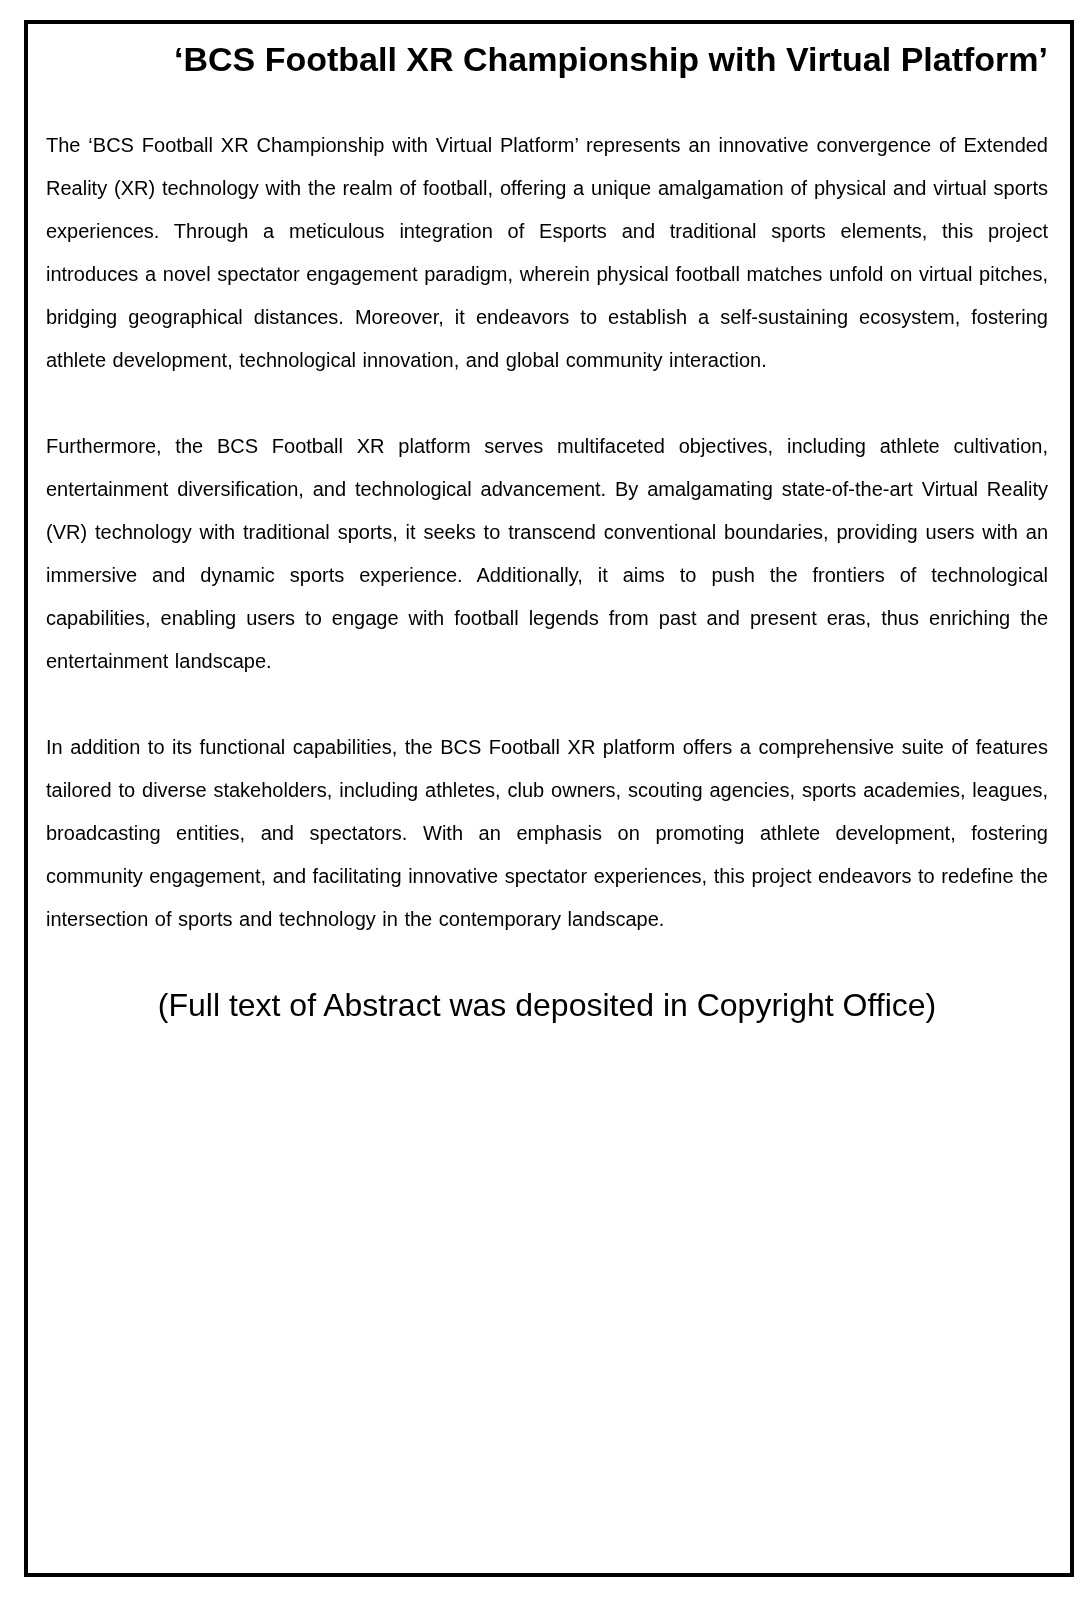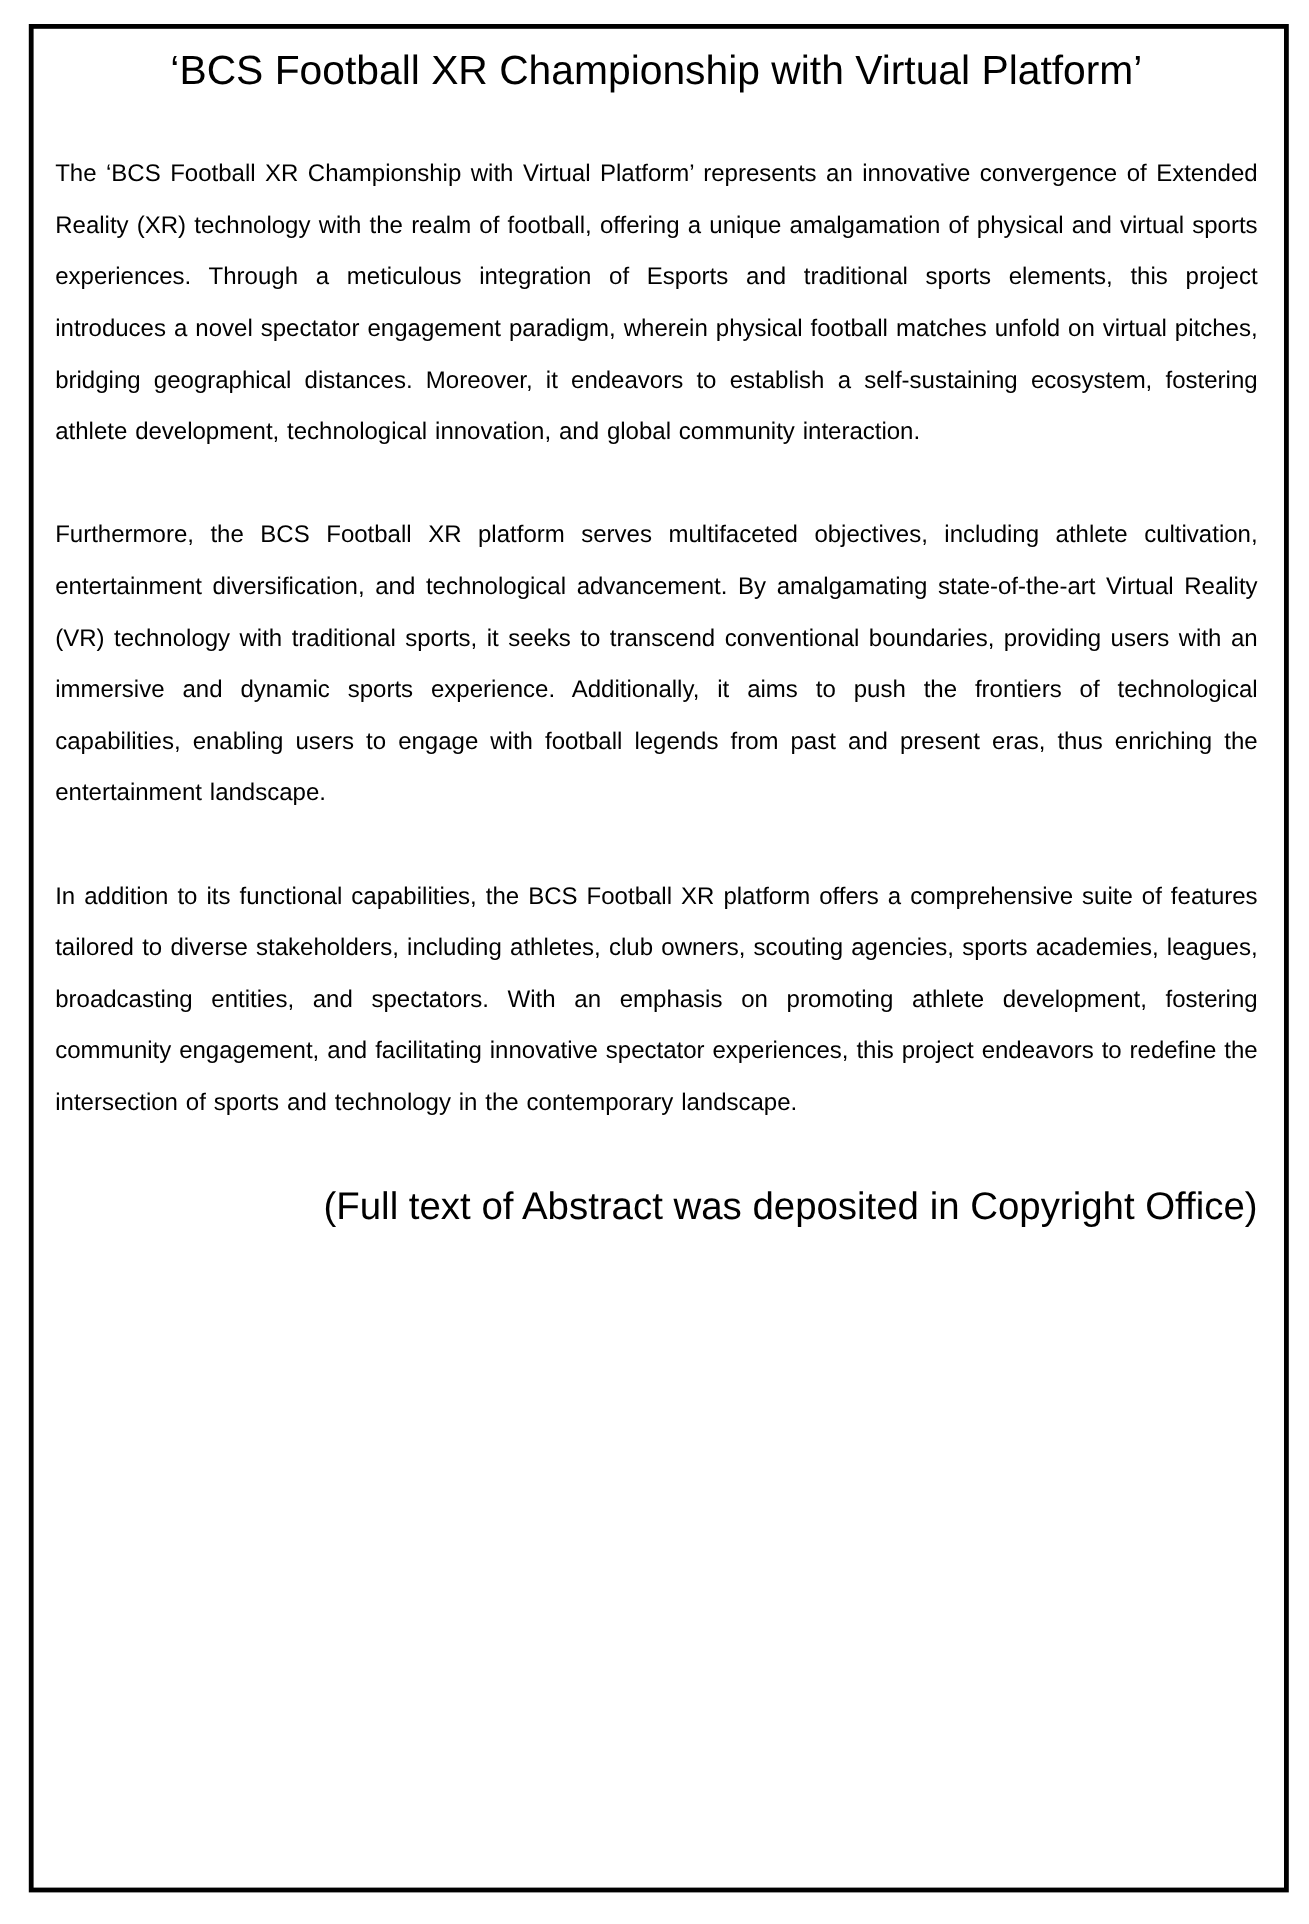--- a/index.html
+++ b/index.html
@@ -22,36 +22,36 @@
     bottom: 26px;
     border: 4px solid #000000;
     box-sizing: border-box;
     padding: 10px 22px 8px 18px;
     overflow: hidden;
     background: #ffffff;
   }
   .doc-title {
     font-size: 34px;
     line-height: 43px;
-    font-weight: normal;
-    text-align: center;
+    font-weight: bold;
+    text-align: right;
     margin: 4px 0 0 0;
   }
   .para {
     font-size: 20px;
     line-height: 43px;
     text-align: justify;
     text-justify: inter-word;
     margin: 43px 0 0 0;
     word-spacing: 1px;
   }
   .footer-note {
     font-size: 32px;
     line-height: 43px;
-    text-align: right;
+    text-align: center;
     margin: 43px 0 0 0;
   }
 </style>
 </head>
 <body>
 
 <div class="frame">
   <h1 class="doc-title">‘BCS Football XR Championship with Virtual Platform’</h1>
 
   <p class="para">The ‘BCS Football XR Championship with Virtual Platform’ represents an innovative convergence of Extended Reality (XR) technology with the realm of football, offering a unique amalgamation of physical and virtual sports experiences. Through a meticulous integration of Esports and traditional sports elements, this project introduces a novel spectator engagement paradigm, wherein physical football matches unfold on virtual pitches, bridging geographical distances. Moreover, it endeavors to establish a self-sustaining ecosystem, fostering athlete development, technological innovation, and global community interaction.</p>

